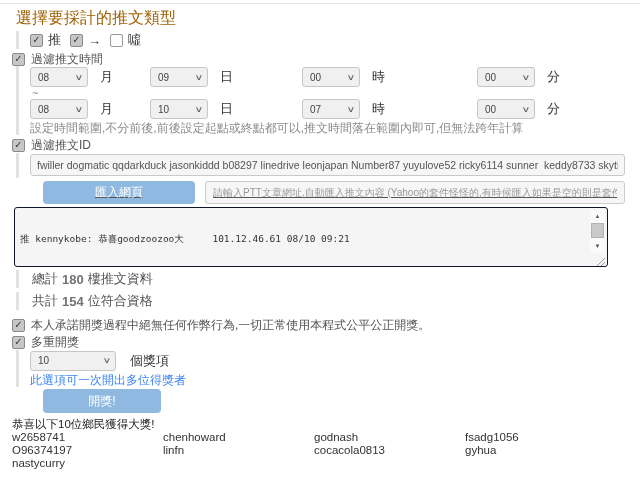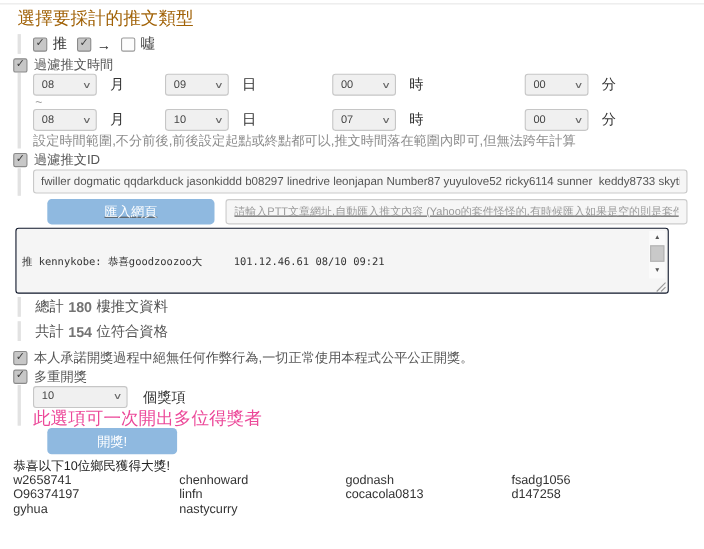--- a/index.html
+++ b/index.html
@@ -73,21 +73,21 @@
   .stat-line .num{font-weight:bold;color:#737373;margin:0 4px;}
   .stat-line.second{margin-top:4px;}
 
   .promise-row{margin-top:8px;}
   .multi-row{margin-top:3px;}
 
   
   .prize-block{margin-top:1px;}
   .prize-row{display:flex;align-items:center;height:21px;}
   .prize-unit{font-size:13px;color:#333;margin-left:14px;}
-  .prize-hint{margin-top:3px;font-size:16px;line-height:13px;color:#ec4899;}
+  .prize-hint{margin-top:3px;font-size:12px;line-height:13px;color:#3b82f6;}
 
   .draw-btn{margin:2px 0 0 43px;width:118px;height:24px;}
 
   
   .result-header{margin:5px 0 0 12px;font-size:11.5px;line-height:12px;color:#222;}
   .winners-grid{margin:1px 0 0 12px;display:grid;grid-template-columns:repeat(4,151px);
                 grid-auto-rows:13px;font-size:11.5px;color:#333;}
   .winner{line-height:13px;}
 </style>
 </head>
@@ -272,18 +272,17 @@
   <div class="result-header">恭喜以下10位鄉民獲得大獎!</div>
 
   <div class="winners-grid">
     <div class="winner">w2658741</div>
     <div class="winner">chenhoward</div>
     <div class="winner">godnash</div>
     <div class="winner">fsadg1056</div>
     <div class="winner">O96374197</div>
     <div class="winner">linfn</div>
     <div class="winner">cocacola0813</div>
-    <div class="winner">d147258</div>
     <div class="winner">gyhua</div>
     <div class="winner">nastycurry</div>
   </div>
 
 </div>
 
 </body></html>

